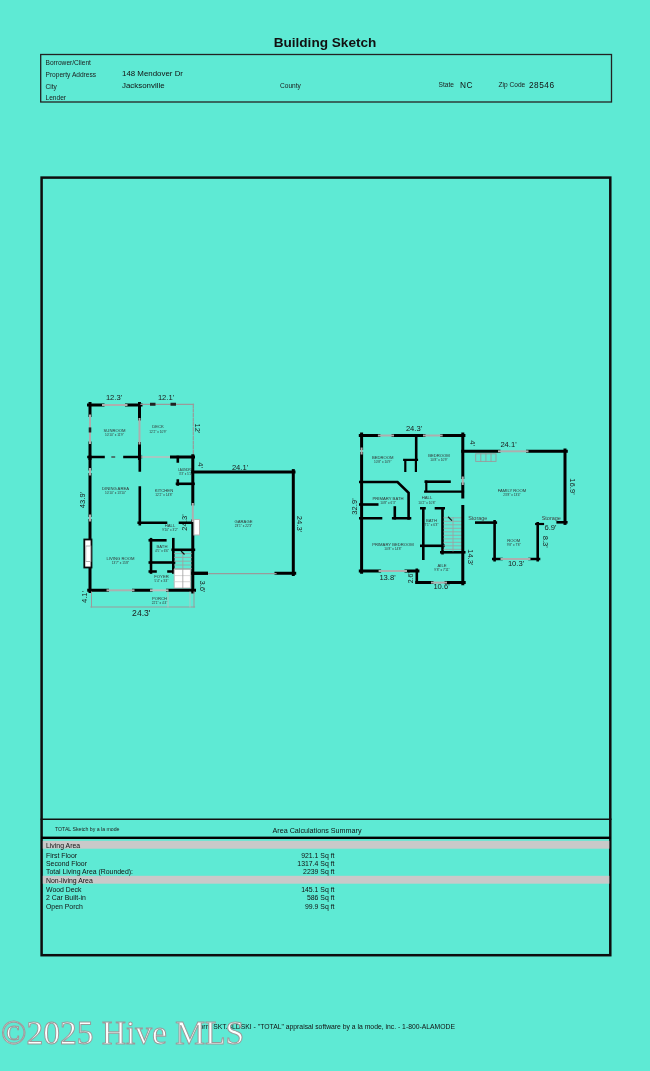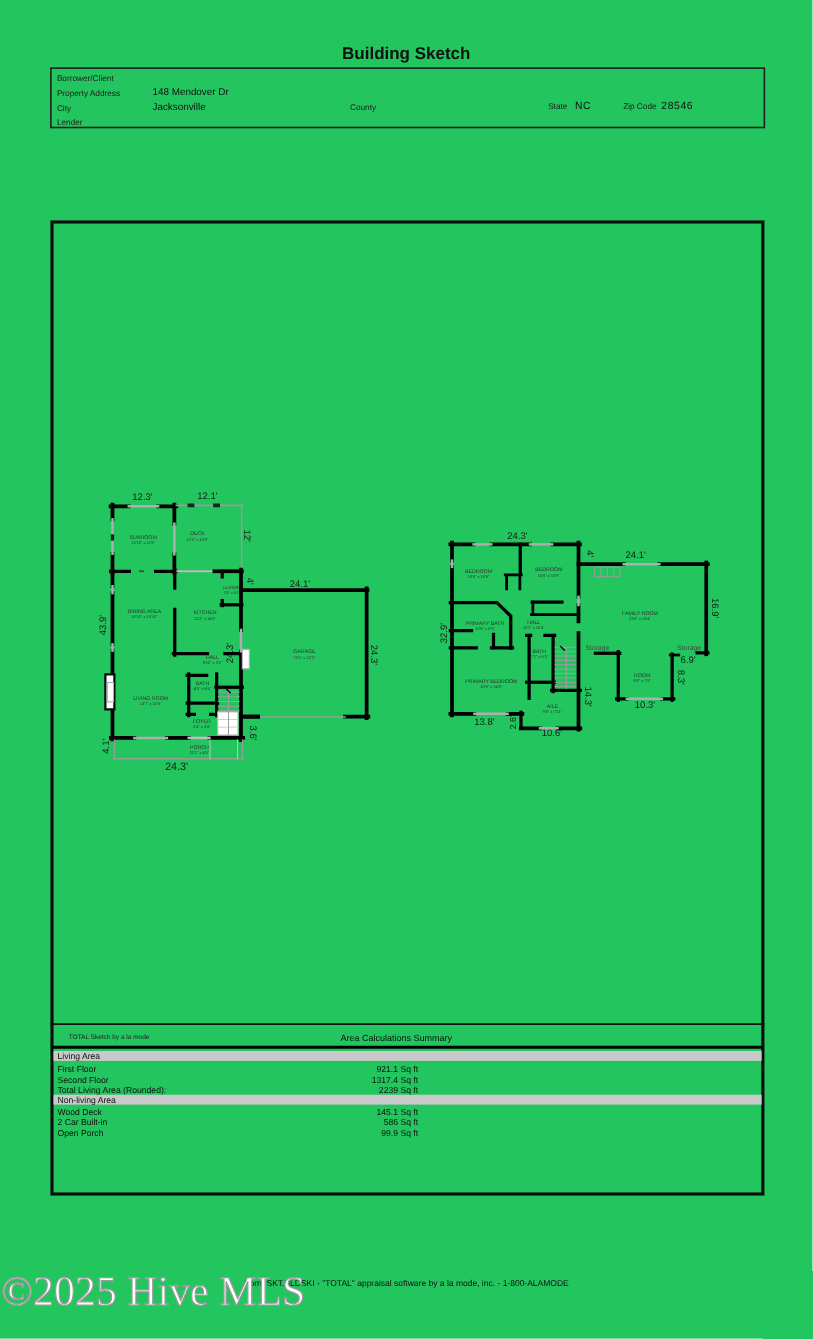--- a/index.html
+++ b/index.html
@@ -1,16 +1,16 @@
 <!DOCTYPE html>
 <html><head>
 <meta charset="utf-8">
 <style>
   html,body{margin:0;padding:0;background:#fff;}
-  #page{position:relative;width:650px;height:1071px;background:#22c55e;overflow:hidden;
+  #page{position:relative;width:650px;height:1071px;background:#5eead4;overflow:hidden;
         font-family:"Liberation Sans", sans-serif;}
   svg{position:absolute;left:0;top:0;}
 </style>
 </head>
 <body>
 <div id="page">
 <svg width="650" height="1071" viewBox="0 0 650 1071">
 
   <text x="325" y="47" text-anchor="middle" font-size="13.6" font-weight="bold" fill="#111">Building Sketch</text>
 

